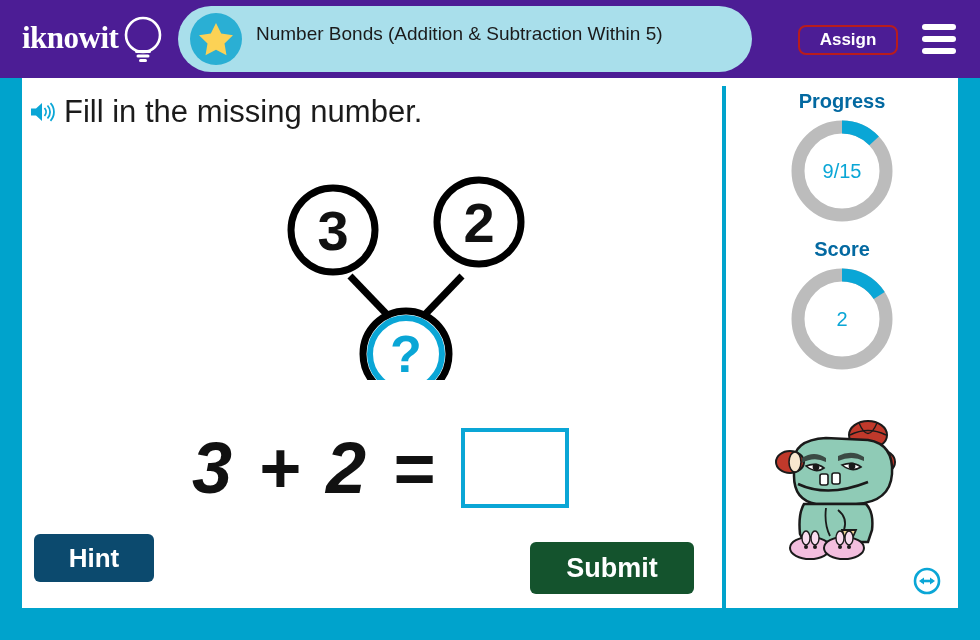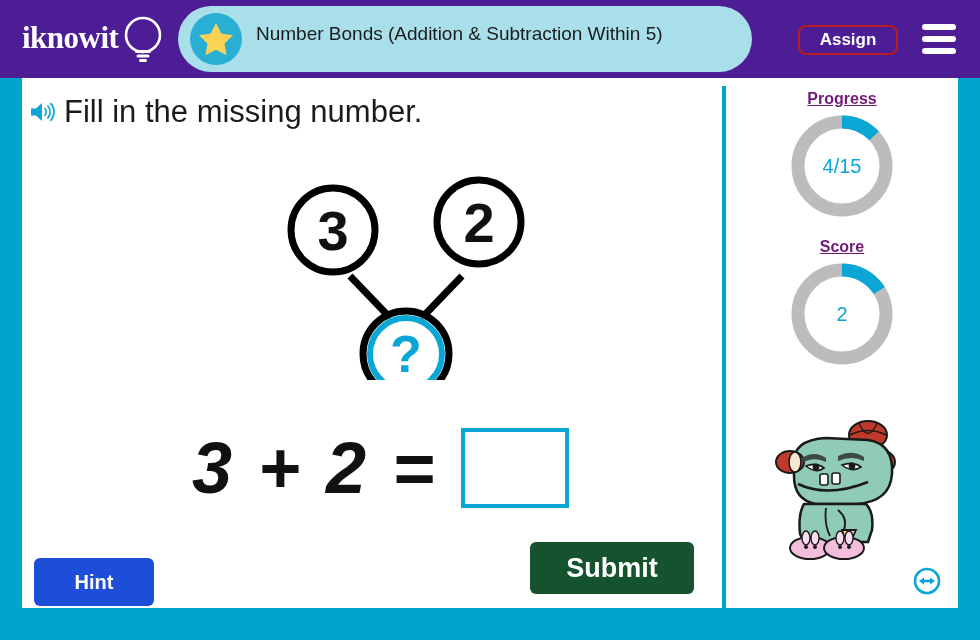--- a/index.html
+++ b/index.html
@@ -172,26 +172,26 @@
     color: #111111;
     text-align: center;
     font-family: "Liberation Sans", sans-serif;
     outline: none;
     padding: 0;
   }
 
   
   .hint-btn {
     position: absolute;
-    left: 12px; top: 480px;
+    left: 12px; top: 456px;
     width: 120px; height: 48px;
-    background: #1d4ed8;
+    background: #0c4a6e;
     border-radius: 6px;
     color: #ffffff;
-    font-size: 20px;
+    font-size: 26px;
     font-weight: bold;
     display: flex;
     align-items: center;
     justify-content: center;
     cursor: pointer;
   }
   .submit-btn {
     position: absolute;
     left: 508px; top: 464px;
     width: 164px; height: 52px;
@@ -211,25 +211,24 @@
     position: absolute;
     left: 704px; top: 0;
     width: 232px; height: 530px;
   }
   .meter {
     position: absolute;
     width: 232px;
     text-align: center;
   }
   .meter-label {
-    font-size: 16px;
-    font-weight: bold;
-    color: #701a75;
+    font-size: 20px;
+    font-weight: bold;
+    color: #0369a1;
     margin-bottom: 3px;
-    text-decoration: underline;
   }
   .ring-wrap {
     position: relative;
     width: 110px; height: 110px;
     margin: 0 auto;
   }
   .ring-value {
     position: absolute;
     left: 0; top: 0;
     width: 110px; height: 110px;
@@ -332,21 +331,21 @@
 
     <div class="sidebar">
 
       <div class="meter" style="top:12px;">
         <div class="meter-label">Progress</div>
         <div class="ring-wrap">
           <svg width="110" height="110" viewBox="0 0 110 110">
             <circle cx="55" cy="55" r="44" fill="none" stroke="#bcbcbc" stroke-width="13"></circle>
             <circle id="progress-arc" cx="55" cy="55" r="44" fill="none" stroke="#0aa6d6" stroke-width="13" stroke-dasharray="35.93981995706723 240.52033355883452" transform="rotate(-90 55 55)"></circle>
           </svg>
-          <div class="ring-value">4/15</div>
+          <div class="ring-value">9/15</div>
         </div>
       </div>
 
       <div class="meter" style="top:160px;">
         <div class="meter-label">Score</div>
         <div class="ring-wrap">
           <svg width="110" height="110" viewBox="0 0 110 110">
             <circle cx="55" cy="55" r="44" fill="none" stroke="#bcbcbc" stroke-width="13"></circle>
             <circle id="score-arc" cx="55" cy="55" r="44" fill="none" stroke="#0aa6d6" stroke-width="13" stroke-dasharray="44.233624562544286 232.22652895335747" transform="rotate(-90 55 55)"></circle>
           </svg>

